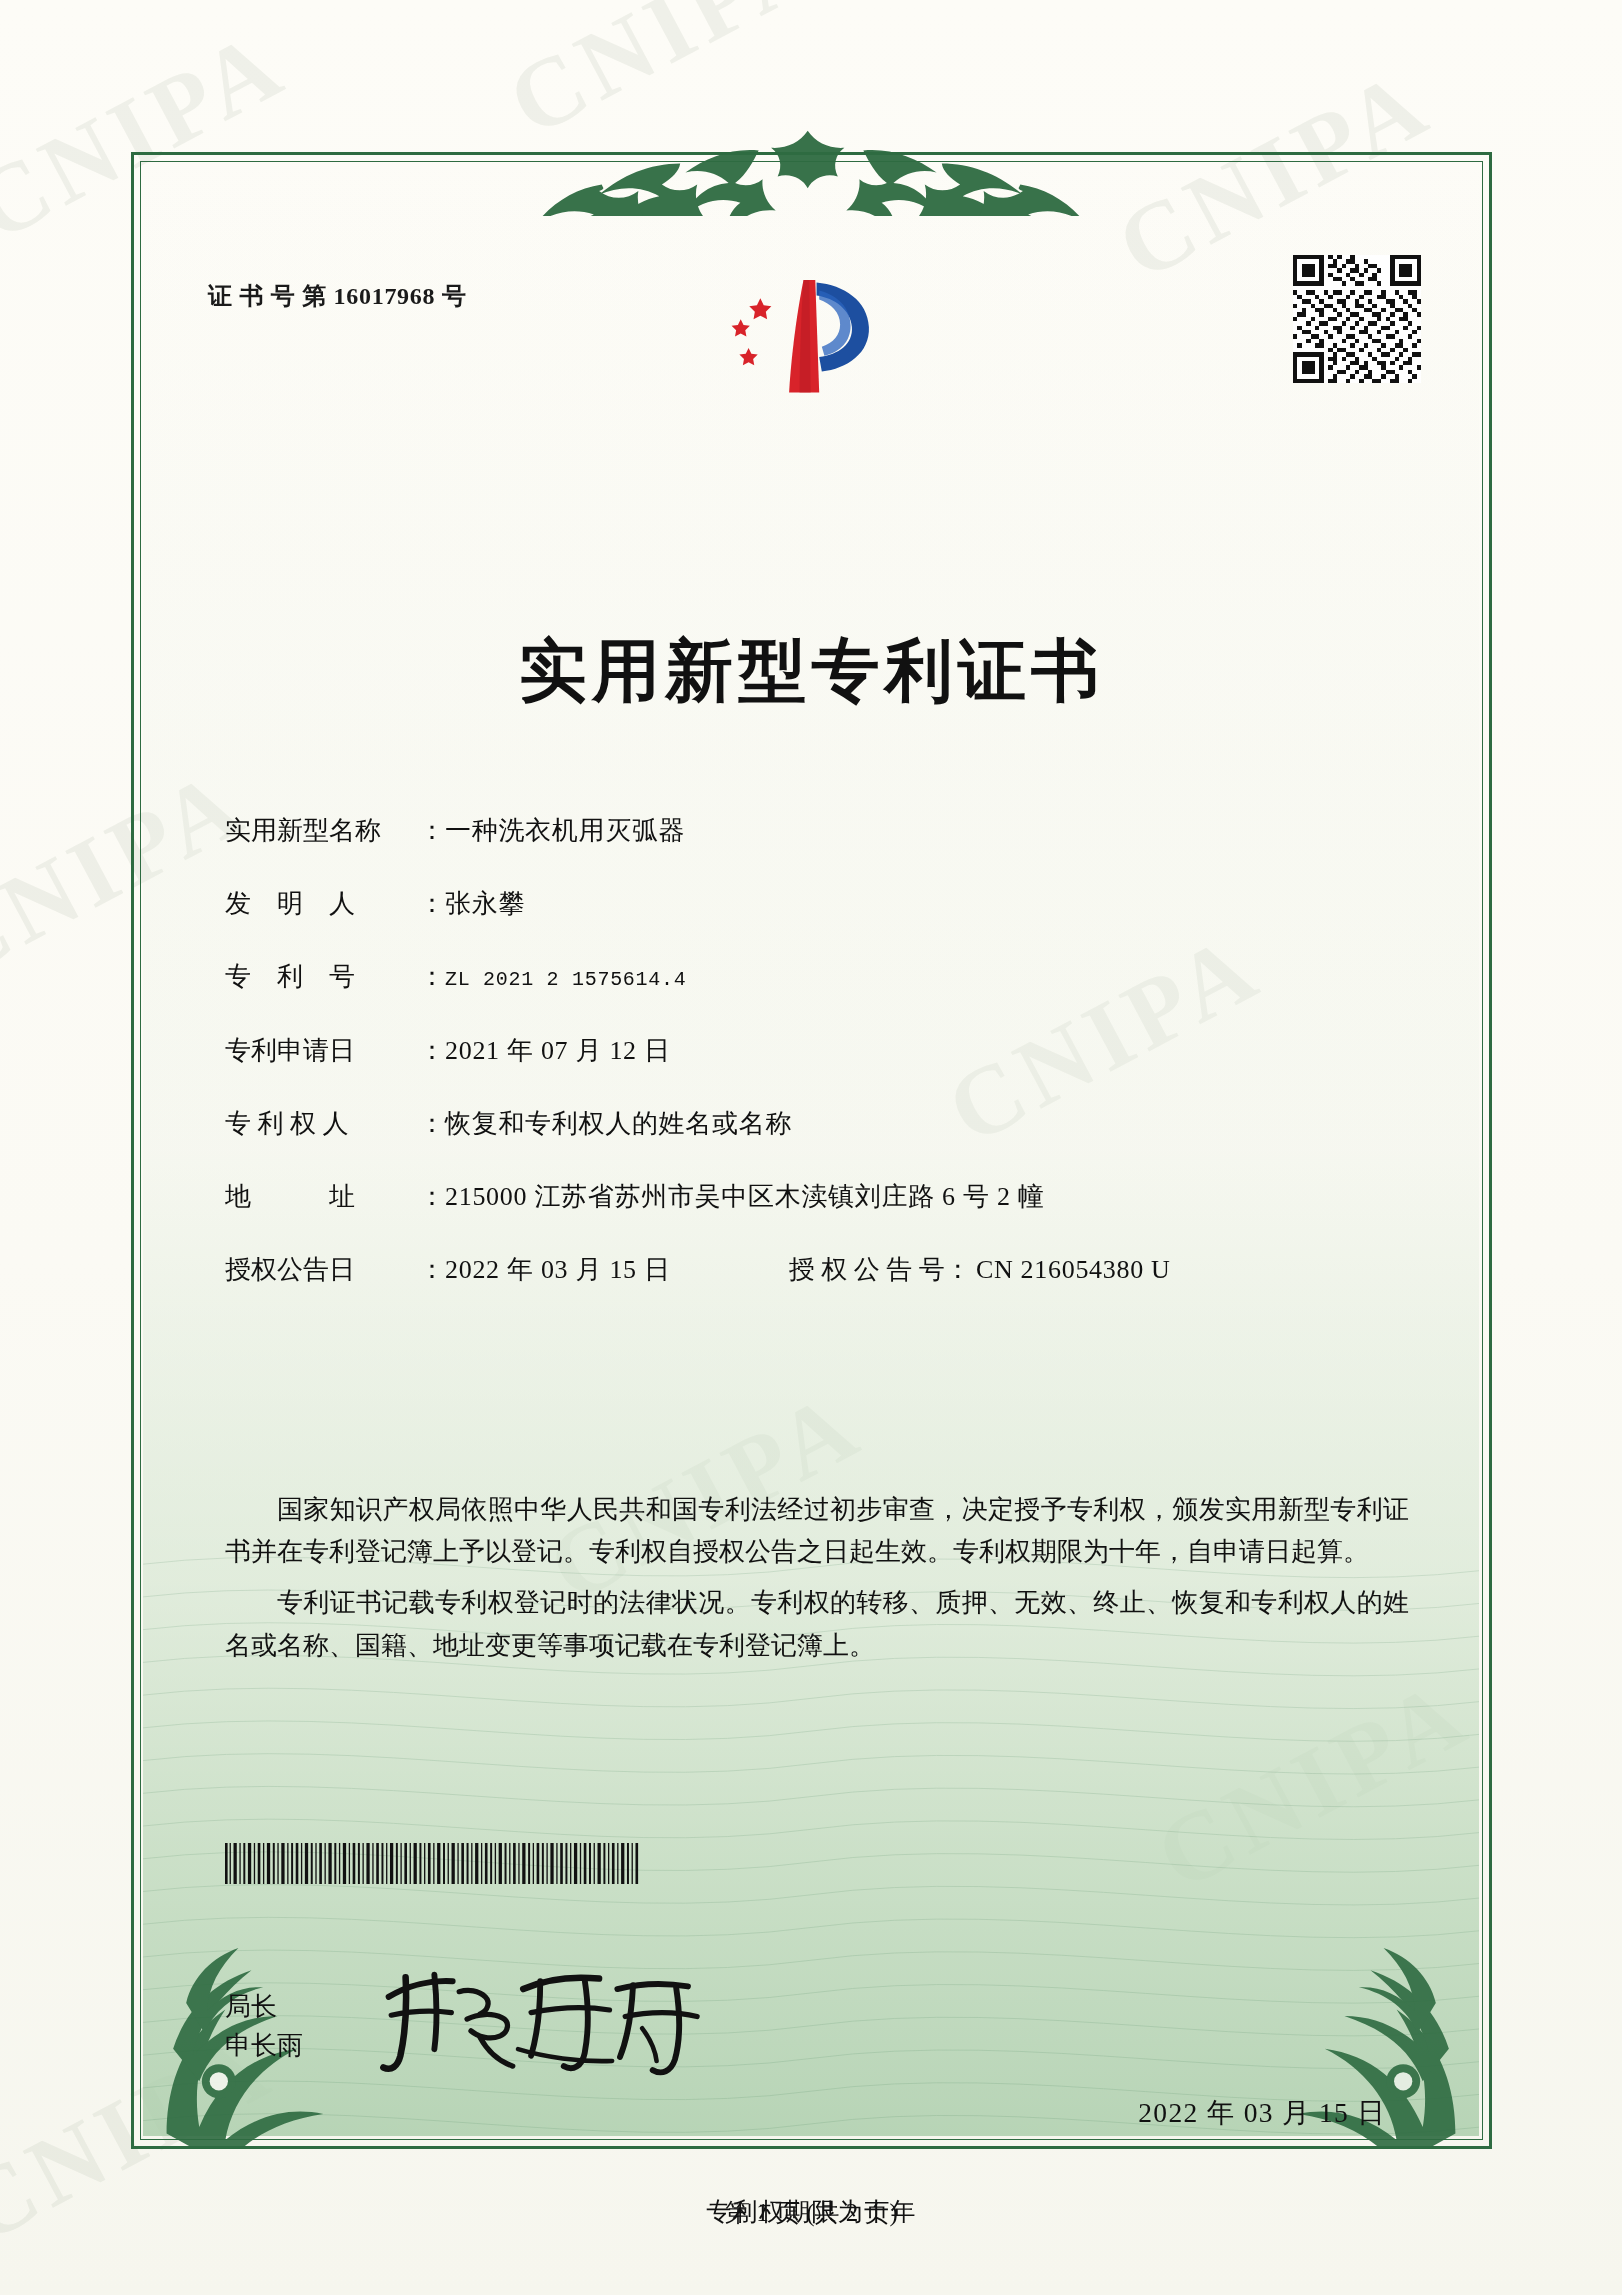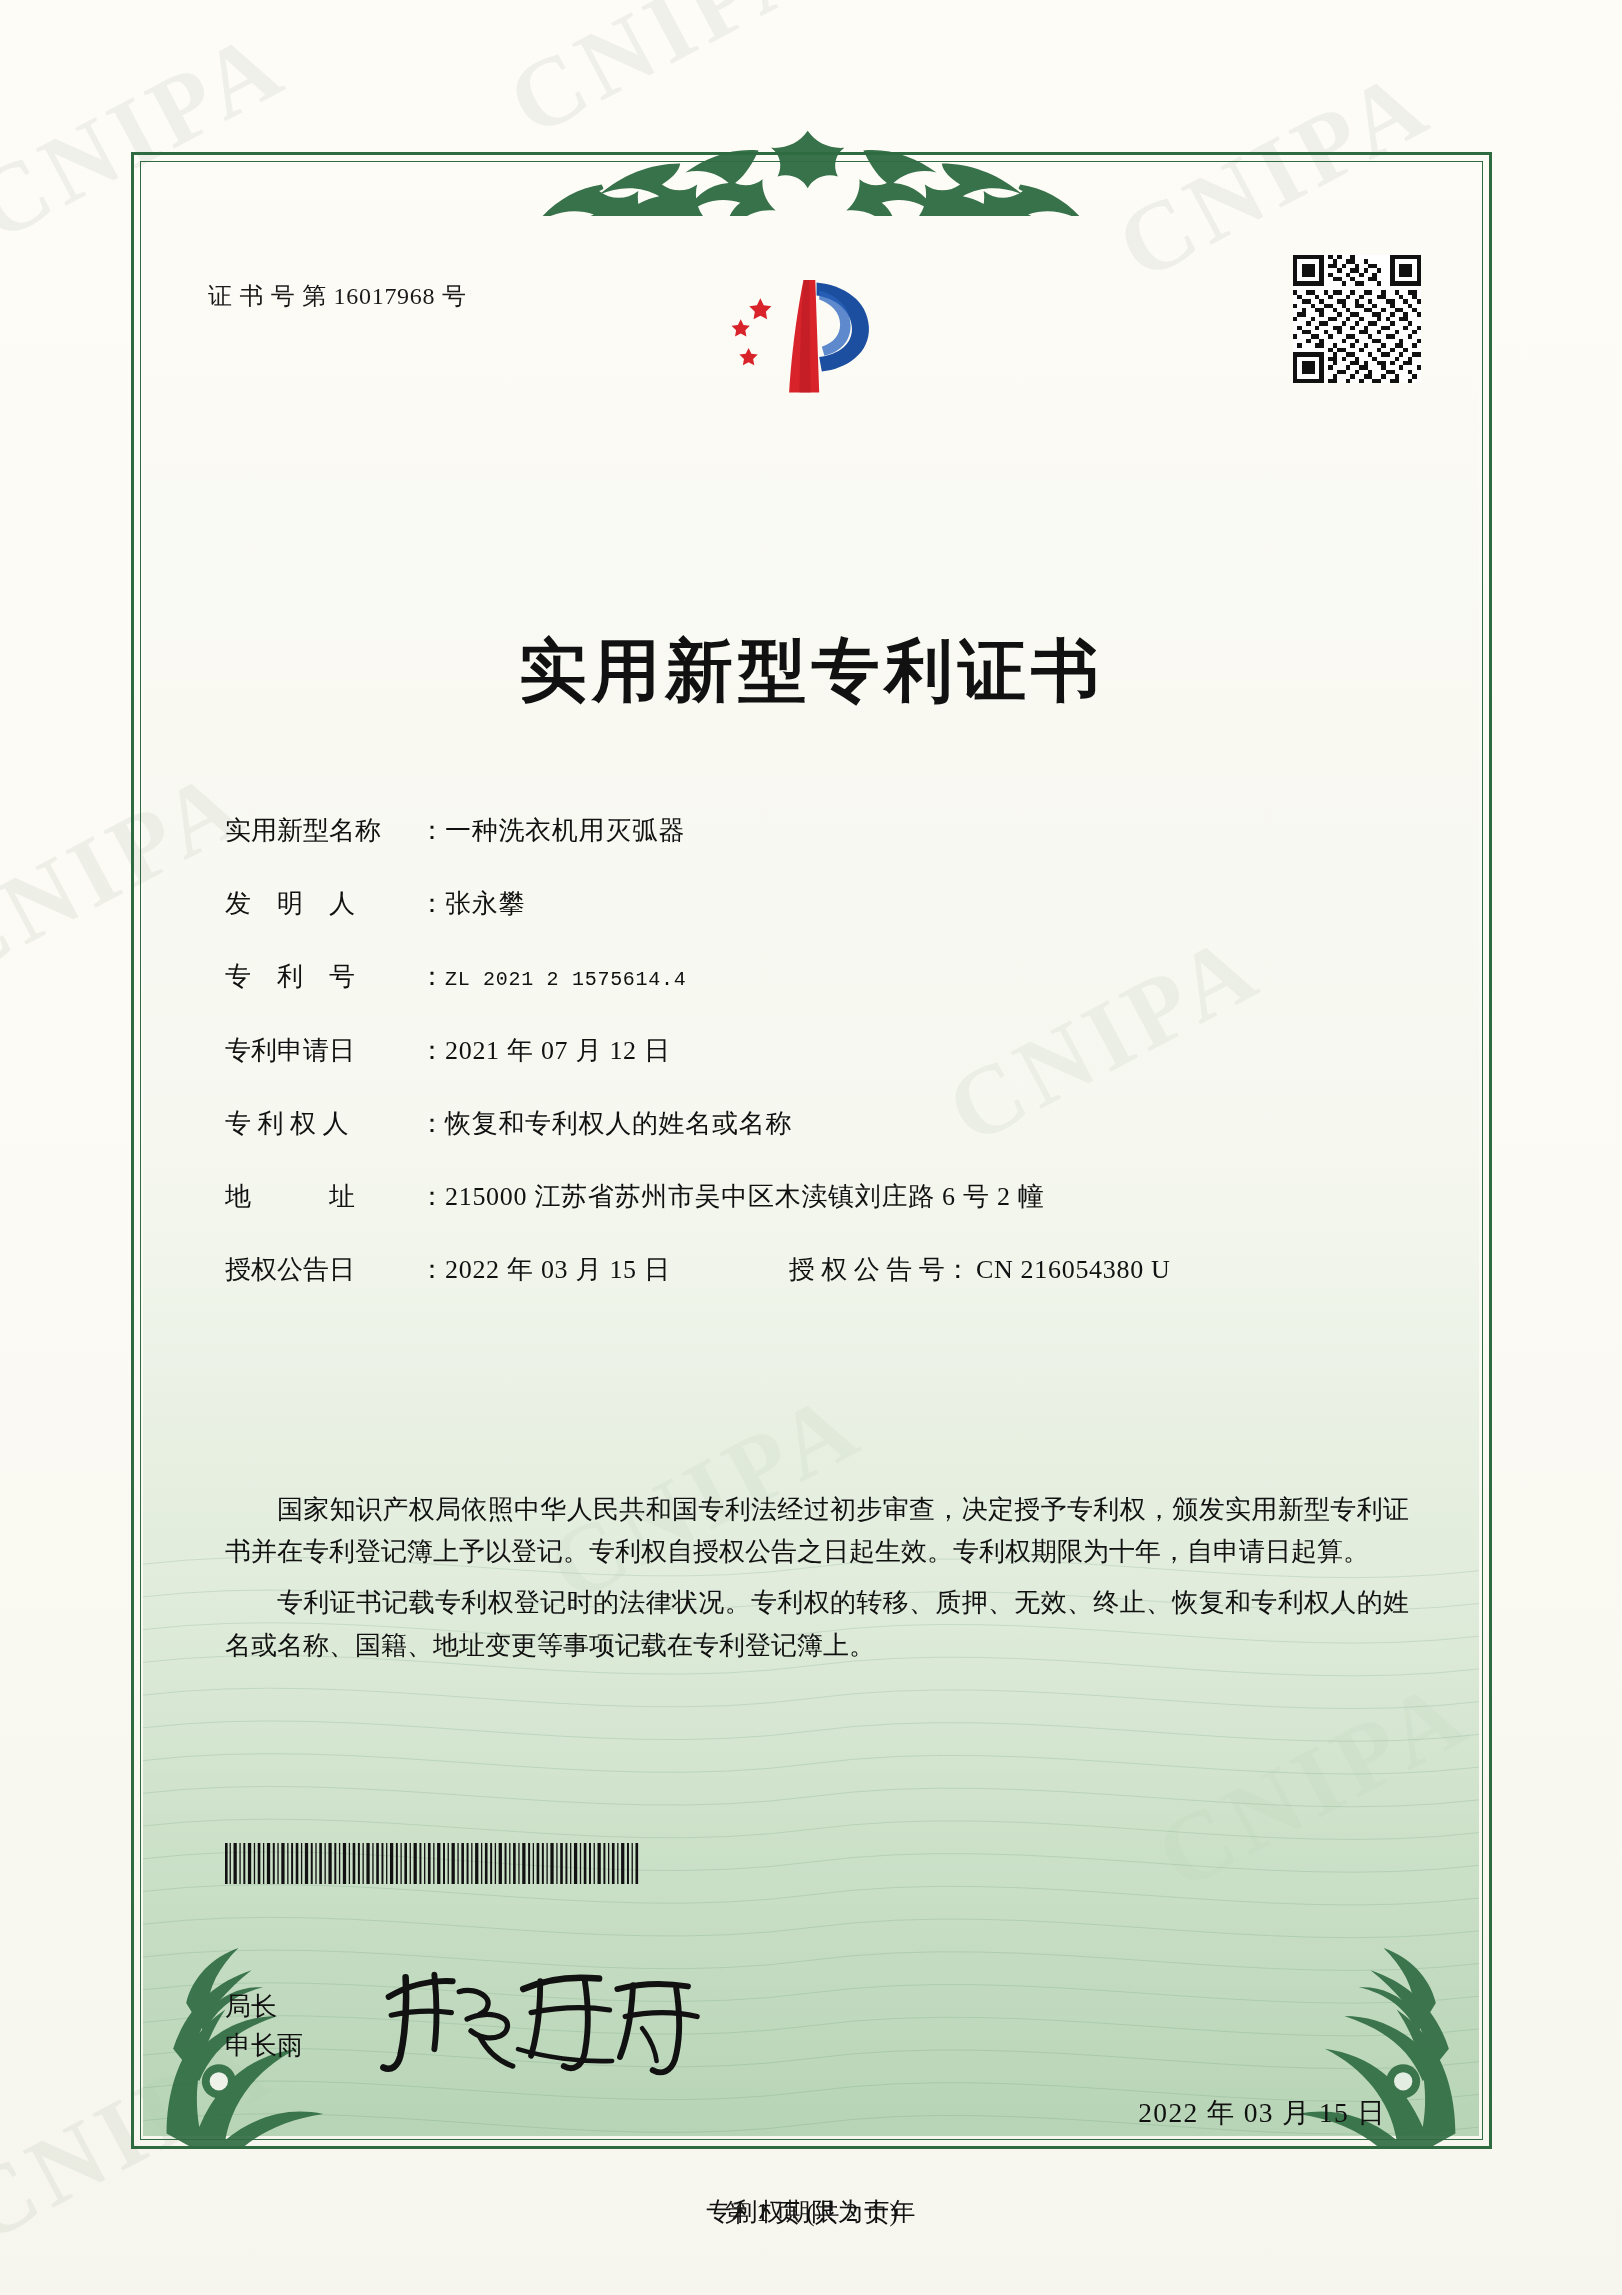--- a/index.html
+++ b/index.html
@@ -104,20 +104,21 @@
   }
 
   .cert-no {
     position: absolute;
     left: 68px;
     top: 119px;
     font-size: 24px;
     color: #1a1a1a;
     letter-spacing: 0.7px;
     font-family: "Liberation Serif", serif;
+    font-weight: bold;
   }
 
   #qr {
     position: absolute;
     right: 62px;
     top: 94px;
     width: 128px;
     height: 128px;
     background: #fff;
   }

